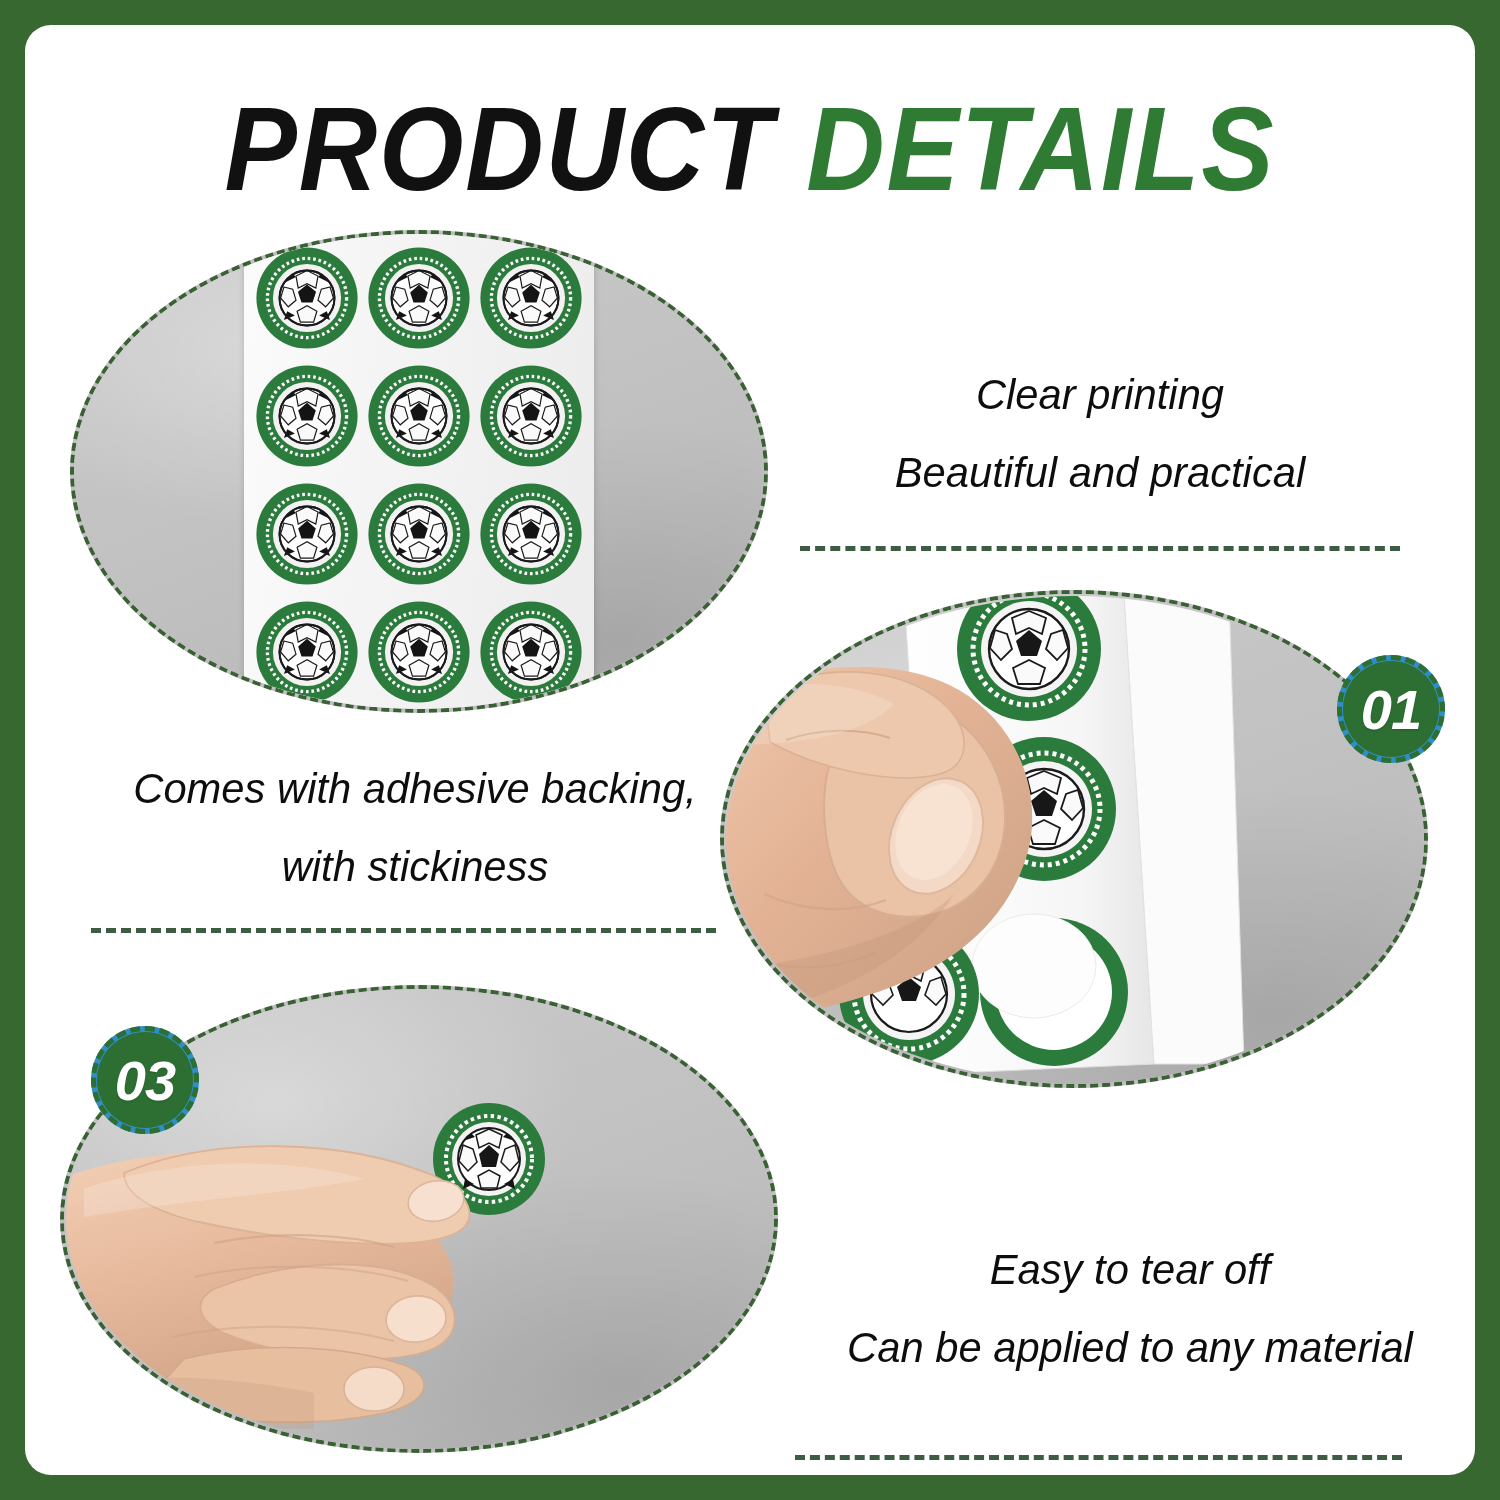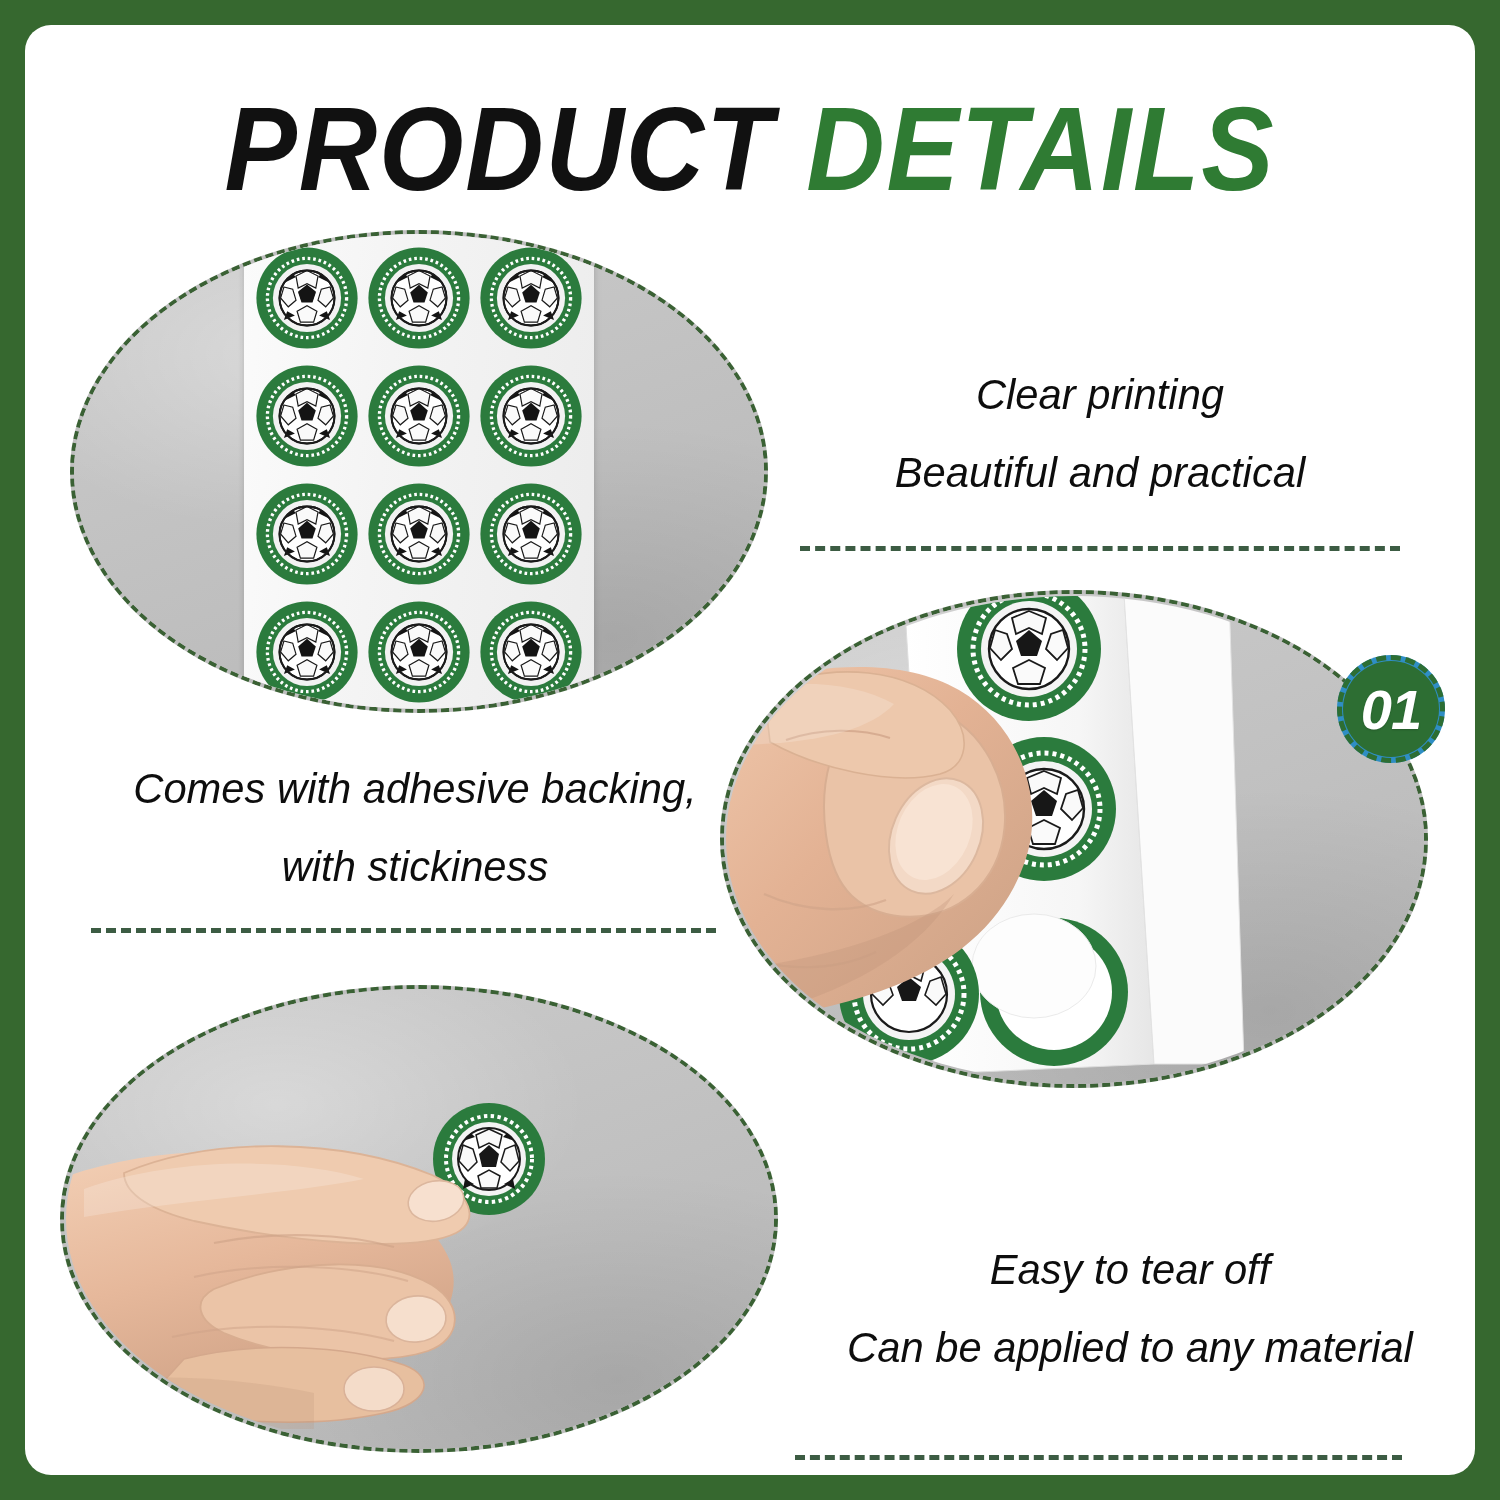--- a/index.html
+++ b/index.html
@@ -541,20 +541,23 @@
               <path d="M130 288 C 200 272, 290 276, 344 292" fill="none" stroke="#cda287" stroke-width="2" opacity="0.5"></path>
               <path d="M108 348 C 180 332, 270 336, 330 352" fill="none" stroke="#cda287" stroke-width="2" opacity="0.5"></path>
 
               <path d="M20 200 C 110 168, 230 168, 300 190 C 230 204, 110 212, 20 228 Z" fill="#ffffff" opacity="0.2"></path>
               <path d="M-30 400 C 60 382, 160 386, 250 404 L 250 440 L -30 440 Z" fill="#bb9077" opacity="0.22"></path>
             </g>
           </g>
         </svg>
       </div>
     </div>
+    <div class="badge badge-03">
+      <span>03</span>
+    </div>
 
     <div class="txt txt-1">
       <span class="l1">Clear printing</span>
       <span class="l2">Beautiful and practical</span>
     </div>
     <div class="divider div-right-top"></div>
 
     <div class="txt txt-2">
       <span class="l1">Comes with adhesive backing,</span>
       <span class="l2">with stickiness</span>

